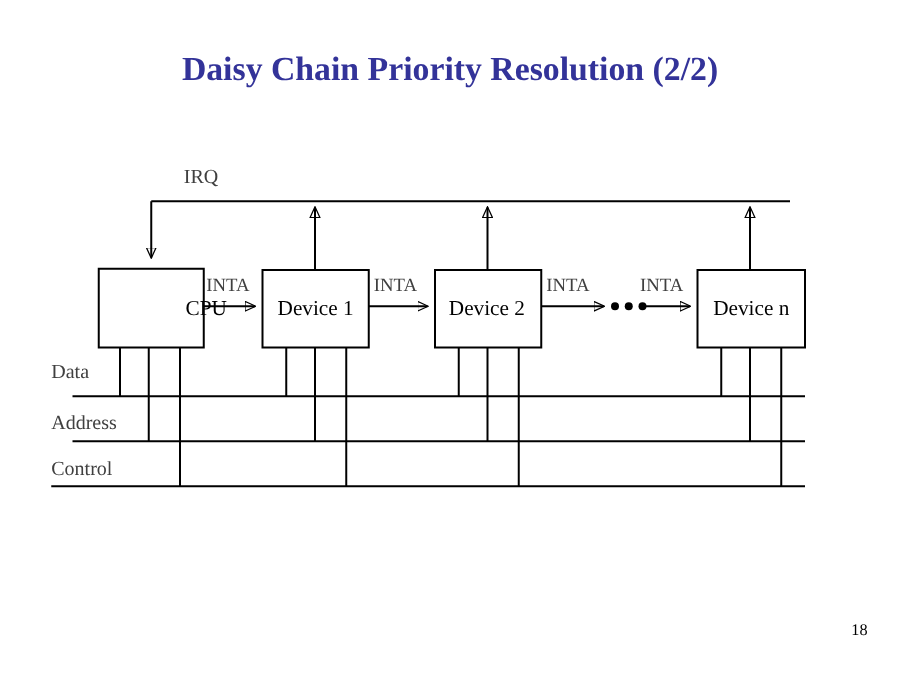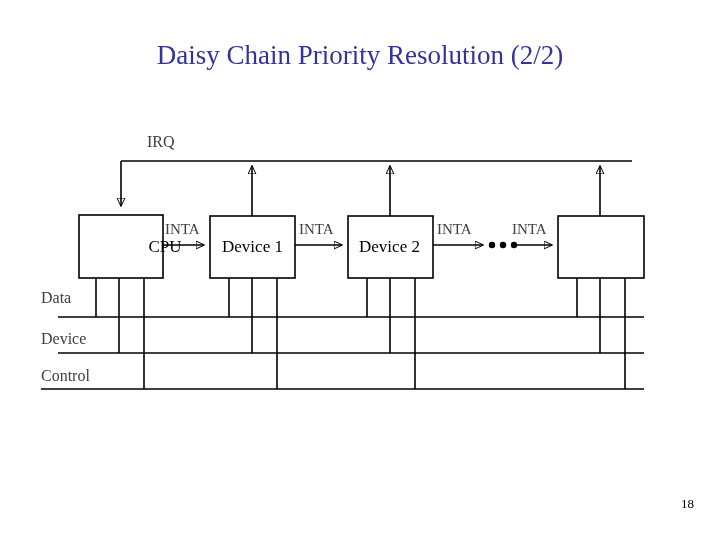--- a/index.html
+++ b/index.html
@@ -24,21 +24,21 @@
   }
 
   
   .slide-title {
     position: absolute;
     left: 0;
     top: 40px;
     width: 720px;
     text-align: center;
     font-family: "Liberation Serif", "DejaVu Serif", serif;
-    font-weight: normal;
+    font-weight: bold;
     font-size: 27px;
     letter-spacing: 0px;
     color: #333399;
     white-space: nowrap;
   }
 
   
   .diagram {
     position: absolute;
     left: 0; top: 0;
@@ -178,25 +178,26 @@
       <line class="wire" x1="625" y1="278" x2="625" y2="389"></line>
     </g>
 
   </svg>
 
   <div class="lbl lbl-irq">IRQ</div>
 
   <div class="box-text" style="left:79px;  top:215px; width:84px;  height:63px;margin-left:44px;">CPU</div>
   <div class="box-text" style="left:210px; top:216px; width:85px; height:62px;">Device 1</div>
   <div class="box-text" style="left:348px; top:216px; width:83px; height:62px;">Device 2</div>
+  <div class="box-text" style="left:558px; top:216px; width:86px; height:62px;">Device n</div>
 
   <div class="lbl lbl-inta" style="left:165px; top:221px;">INTA</div>
   <div class="lbl lbl-inta" style="left:299px; top:221px;">INTA</div>
   <div class="lbl lbl-inta" style="left:437px; top:221px;">INTA</div>
   <div class="lbl lbl-inta" style="left:512px; top:221px;">INTA</div>
 
   <div class="lbl lbl-bus" style="left:41px; top:289px;text-align:center;">Data</div>
-  <div class="lbl lbl-bus" style="left:41px; top:330px;">Device</div>
+  <div class="lbl lbl-bus" style="left:41px; top:330px;">Address</div>
   <div class="lbl lbl-bus" style="left:41px; top:367px;">Control</div>
 
   <div class="page-num">18</div>
 
 </div>
 
 </body></html>

